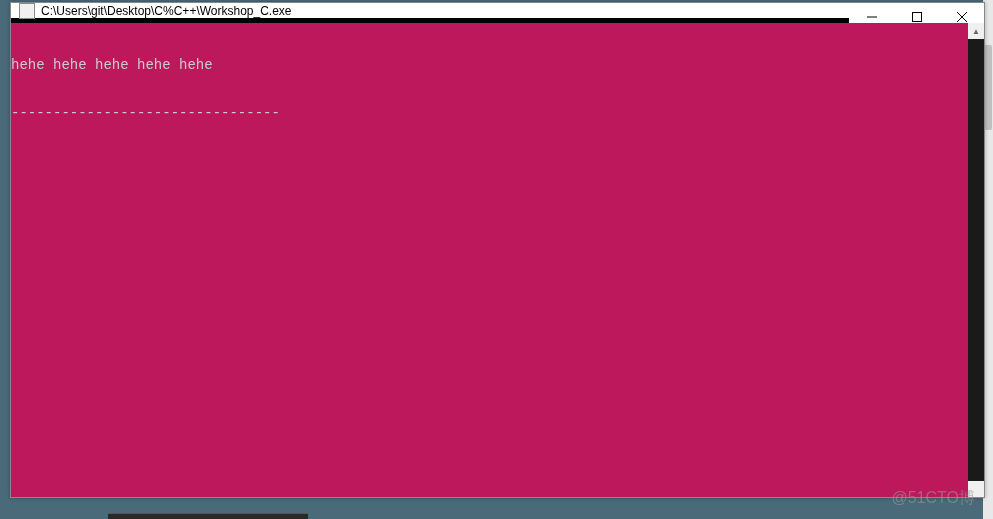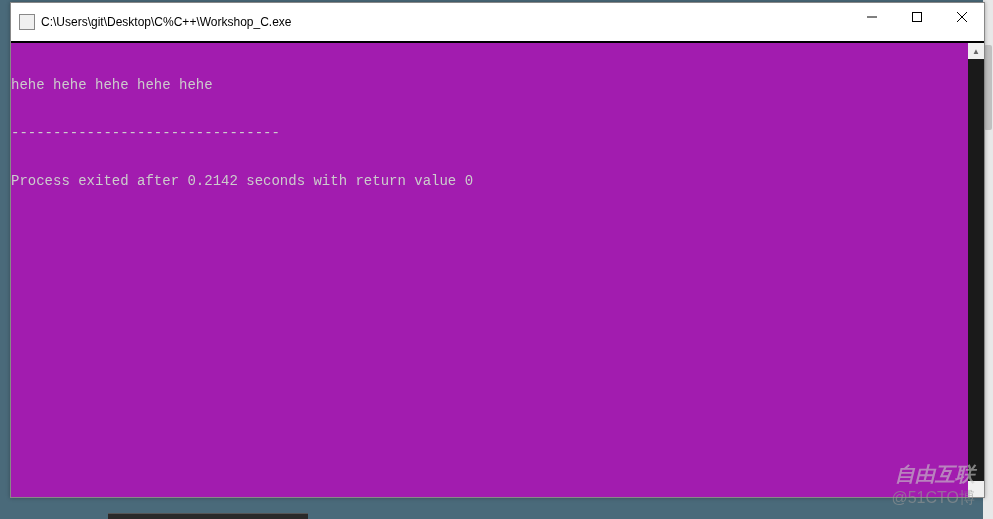--- a/index.html
+++ b/index.html
@@ -21,26 +21,26 @@
       top: 2px;
       width: 975px;
       height: 496px;
       background: #ffffff;
       border: 1px solid #888;
       box-shadow: 0 0 4px rgba(0,0,0,0.3);
       display: flex;
       flex-direction: column;
     }
     .titlebar {
-      height: 40px;
+      height: 20px;
       background: #ffffff;
       display: flex;
       align-items: center;
       padding: 0;
-      border-bottom: 2px solid #000000;
+      border-bottom: 5px solid #000000;
     }
     .titlebar-icon {
       width: 16px;
       height: 16px;
       margin-left: 8px;
       margin-right: 6px;
       border: 1px solid #888;
       background: #f0f0f0;
       flex-shrink: 0;
     }
@@ -69,21 +69,21 @@
       height: 10px;
     }
     .console-wrapper {
       flex: 1;
       display: flex;
       background: #0c0c0c;
       position: relative;
     }
     .console {
       flex: 1;
-      background: #a21caf;
+      background: #be185d;
       color: #cccccc;
       font-family: "NSimSun", "Consolas", "Courier New", monospace;
       font-size: 14px;
       line-height: 16px;
       padding: 2px 0 0 0;
       white-space: pre;
       overflow: hidden;
     }
     .console-line {
       display: block;
@@ -210,29 +210,27 @@
             <line x1="0" y1="0" x2="10" y2="10" stroke="#000" stroke-width="1"></line>
             <line x1="10" y1="0" x2="0" y2="10" stroke="#000" stroke-width="1"></line>
           </svg>
       </div>
     </div>
   </div>
   <div class="console-wrapper">
     <div class="console">
       <span class="console-line">hehe hehe hehe hehe hehe</span>
       <span class="console-line">--------------------------------</span>
-      <span class="console-line">Process exited after 0.2142 seconds with return value 0</span>
     </div>
     <div class="scrollbar-v">
       <div class="scroll-arrow up">▲</div>
       <div class="scrollbar-v-thumb-area"></div>
       <div class="scrollbar-v-track"></div>
       <div class="scroll-arrow down">▼</div>
     </div>
   </div>
 </div>
 
 <div class="taskbar-fragment"></div>
 
 <div class="watermark">
-  <div>自由互联</div>
   <div class="watermark-sub">@51CTO博</div>
 </div>
 
 </body></html>

